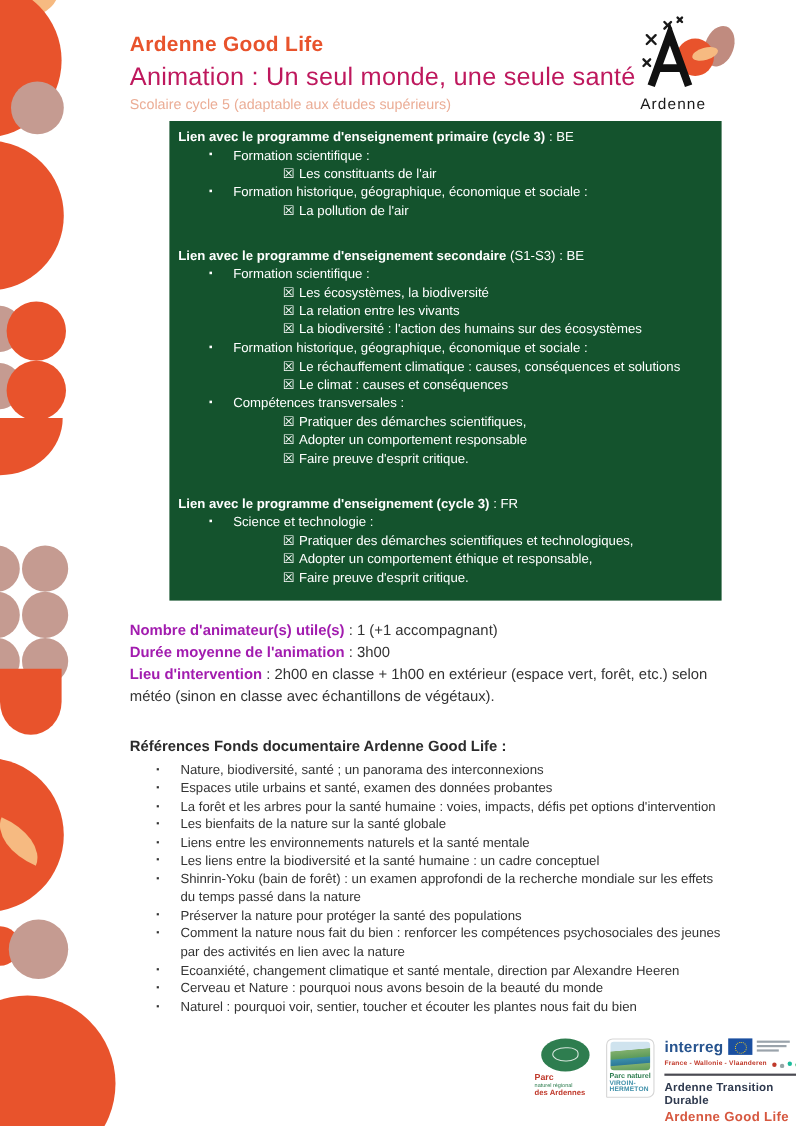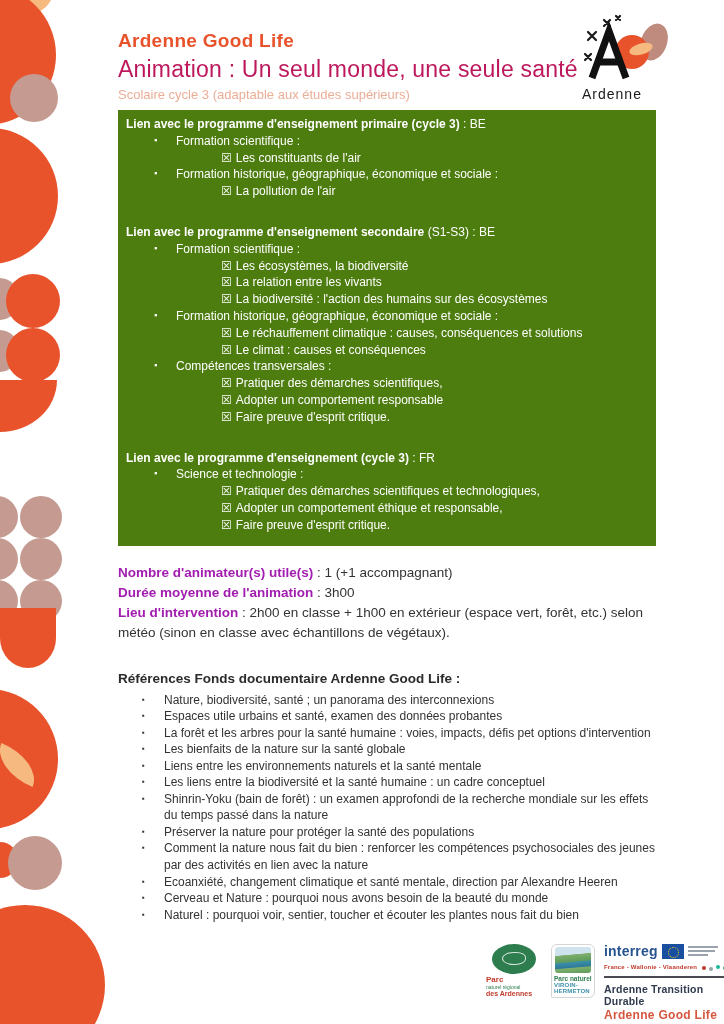--- a/index.html
+++ b/index.html
@@ -20,21 +20,21 @@
   .header { padding-top:30px; }
   .brand { font-size:19px; font-weight:bold; color:#E8532C; letter-spacing:.3px; }
   .title { font-size:23px; color:#be185d; margin-top:4px; letter-spacing:.2px; }
   .subtitle { font-size:13px; color:#EBAD96; margin-top:4px; }
 
   
   .ardenne-logo { position:absolute; left:576px; top:14px; width:104px; height:94px; }
   .ardenne-logo .logo-text { position:absolute; left:6px; top:72px; font-size:14px; color:#1a1a1a; letter-spacing:1px; }
 
   
-  .program-box { margin-top:8px; background:#4d7c0f; color:#ffffff; padding:6px 10px 12px 8px; font-size:12px; line-height:1.4; }
+  .program-box { margin-top:8px; background:#14532d; color:#ffffff; padding:6px 10px 12px 8px; font-size:12px; line-height:1.4;margin-left:36px; }
   .box-section { margin-bottom:24px; }
   .box-section:last-child { margin-bottom:0; }
   .sec-title { font-size:12px; }
   .sec-title .b { font-weight:bold; }
   .group-row { padding-left:28px; display:flex; }
   .group-row .blt { width:22px; flex:none; font-size:9px; padding-top:1px; }
   .check-row { margin-left:95px; text-align:justify; }
   .check-row .chk { margin-right:4px; }
 
   
@@ -127,21 +127,21 @@
       </g>
     </svg>
     <div class="logo-text">Ardenne</div>
   </div>
 
   <div class="content">
 
     <div class="header">
       <div class="brand">Ardenne Good Life</div>
       <div class="title">Animation : Un seul monde, une seule santé</div>
-      <div class="subtitle">Scolaire cycle 3 (adaptable aux études supérieurs)</div>
+      <div class="subtitle">Scolaire cycle 5 (adaptable aux études supérieurs)</div>
     </div>
 
     <section class="program-box" id="program-box">
         <div class="box-section">
           <p class="sec-title"><span class="b">Lien avec le programme d'enseignement primaire (cycle 3)</span><span> : BE</span></p>
           <div class="group-row">
             <span class="blt">▪</span>
             <span>Formation scientifique :</span>
           </div>
           <div class="check-row"><span class="chk">☒</span><span>Les constituants de l'air</span></div>

